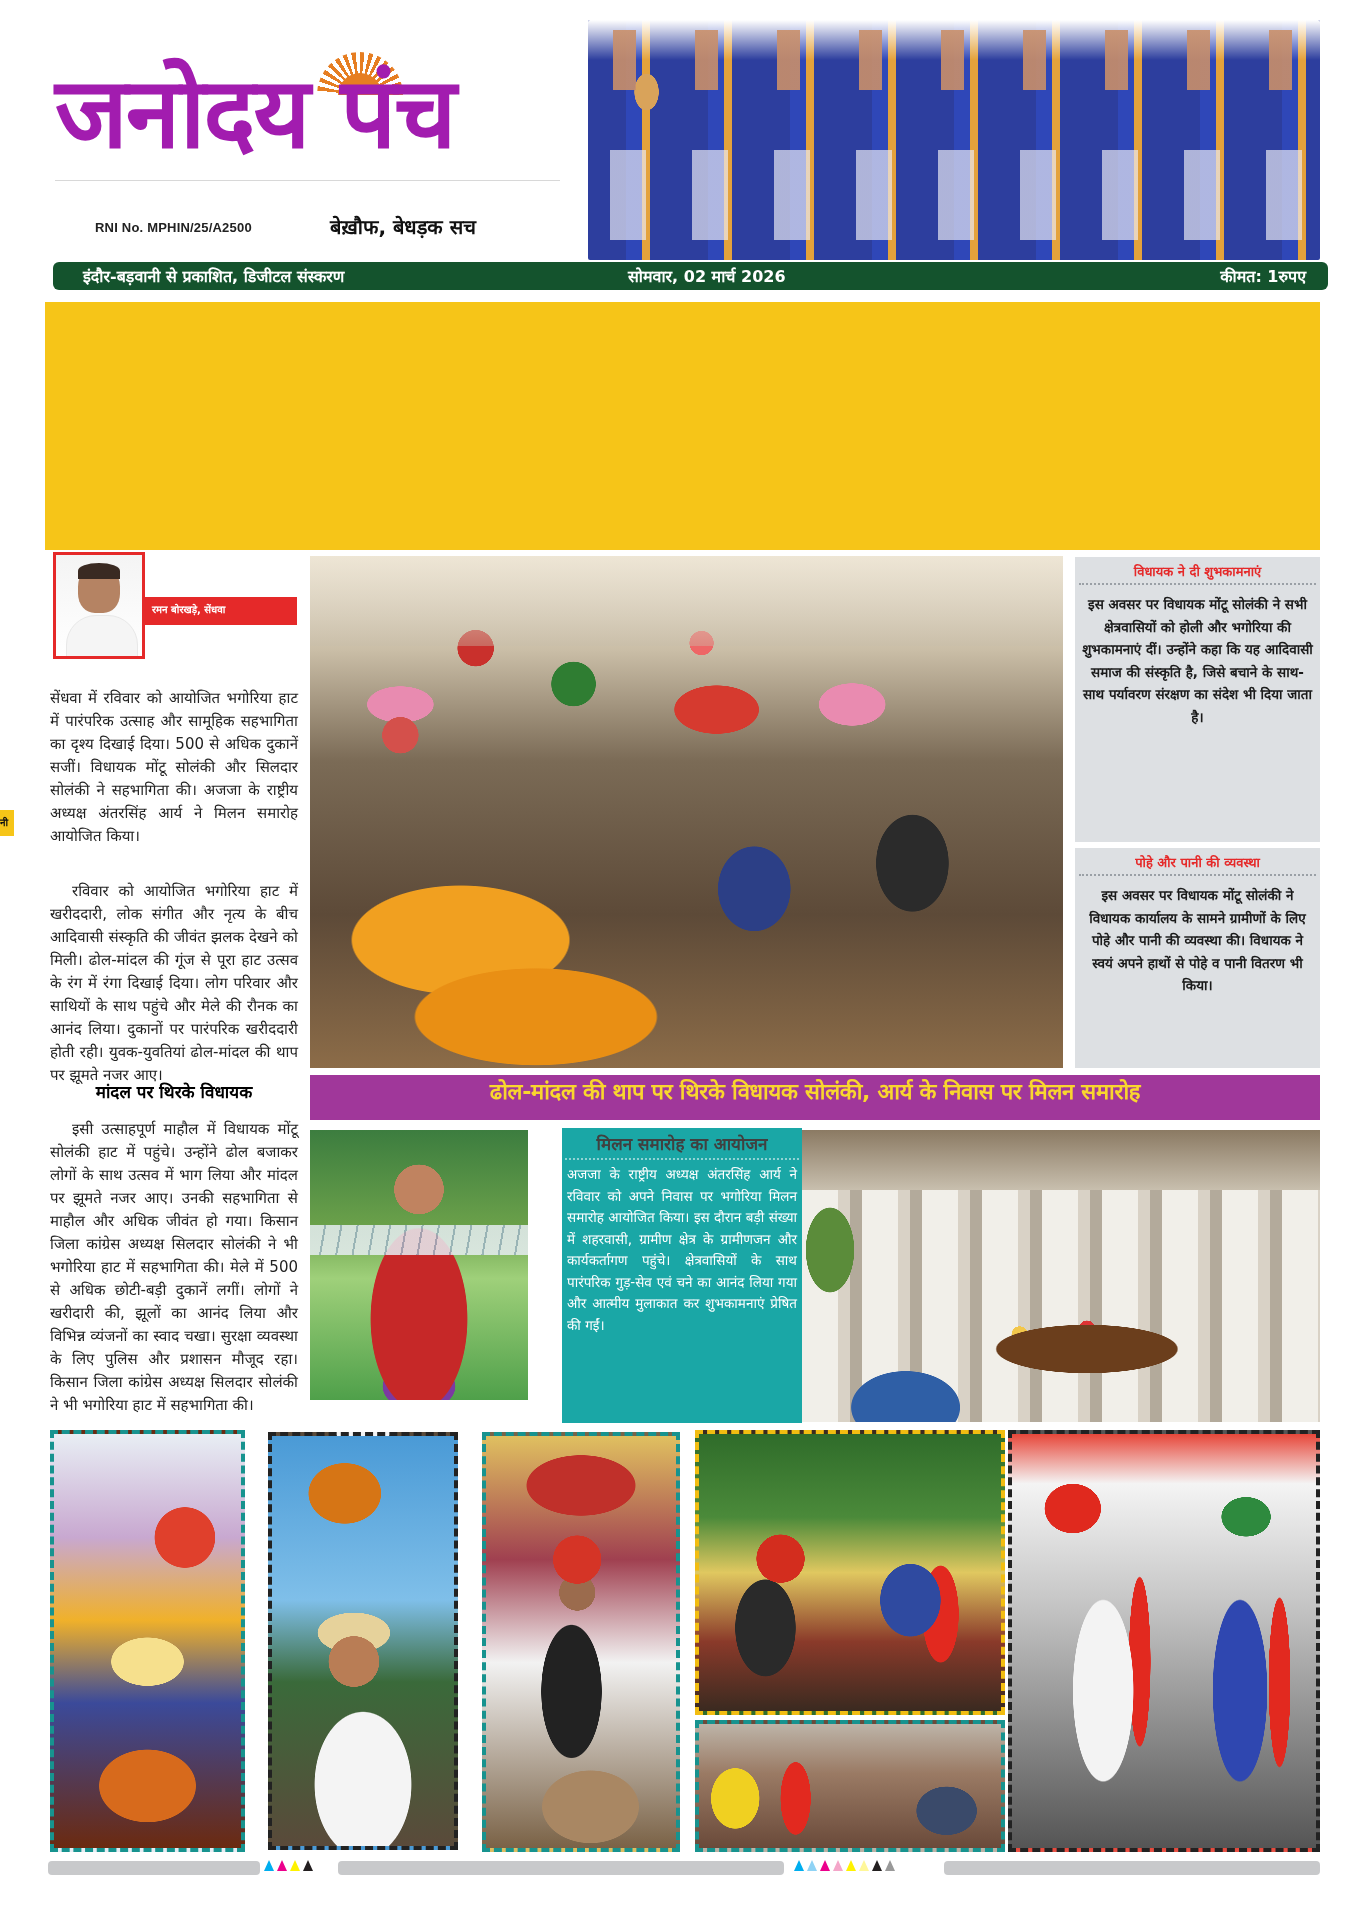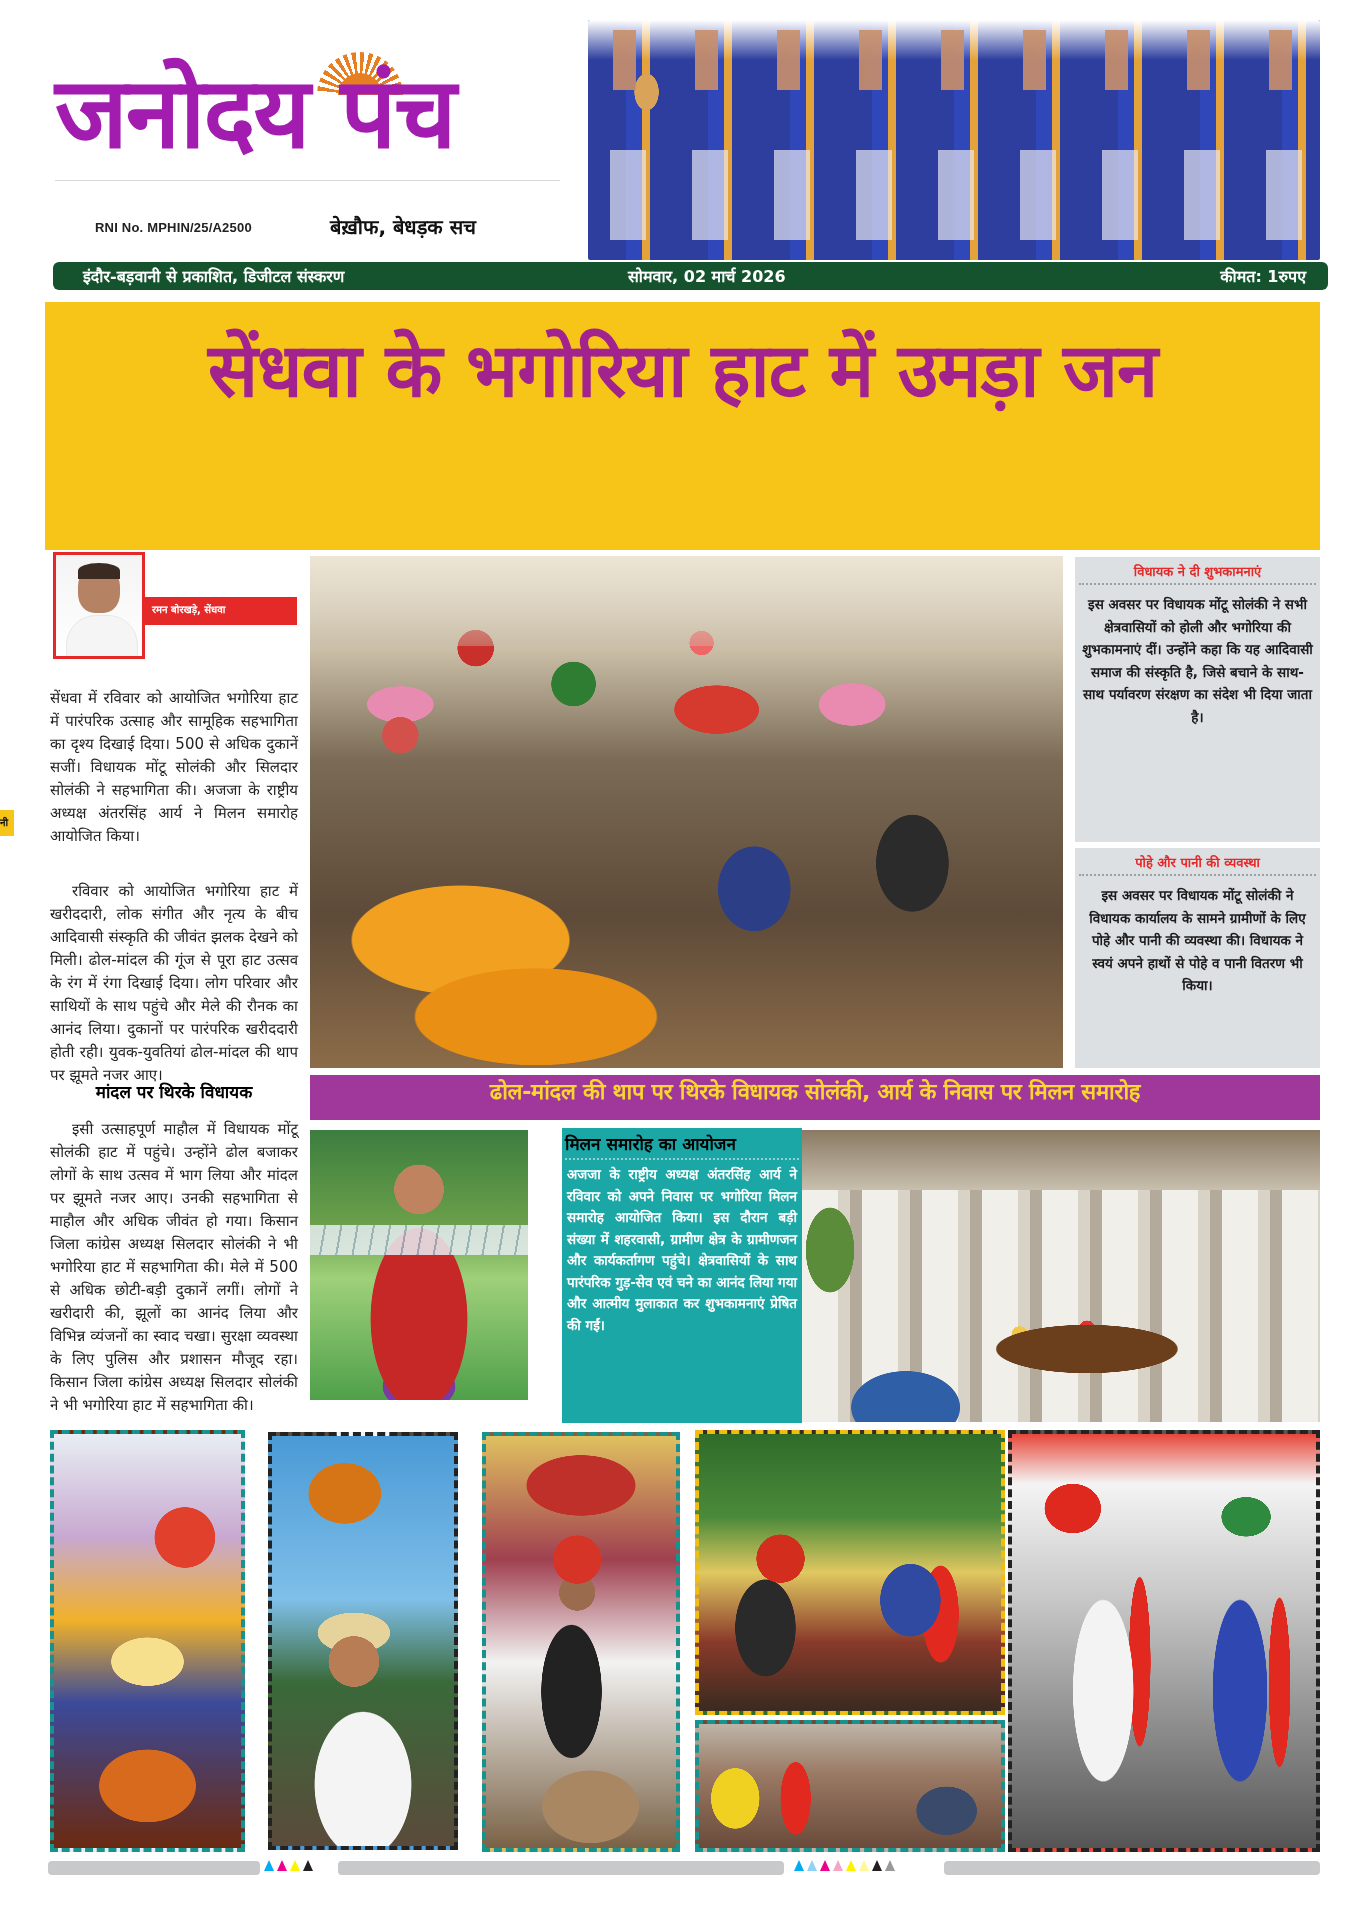--- a/index.html
+++ b/index.html
@@ -86,22 +86,22 @@
   .woman-photo { left: 310px; top: 1130px; width: 218px; height: 270px; overflow: hidden;
     background:
       radial-gradient(circle 26px at 50% 22%, #c08360 0 95%, transparent 96%),
       radial-gradient(ellipse 80px 150px at 50% 70%, #c62828 0 60%, transparent 61%),
       radial-gradient(ellipse 60px 40px at 50% 95%, #7b3aa1 0 60%, transparent 61%),
       linear-gradient(180deg, #3c7d3f 0, #6aa04a 35%, #9fd07a 55%, #4fa04a 100%); }
   .woman-photo .pave { position:absolute; left:0; top:95px; width:100%; height:30px; background: repeating-linear-gradient(100deg, #e6edf2 0 14px, #9fb5c6 14px 16px); opacity:.85; }
 
   
   .teal-box { left: 562px; top: 1128px; width: 240px; height: 295px; background: #1aa7a6; padding: 4px 3px 0 3px; }
-  .teal-title { color: #000000; font-size: 17px; font-weight: bold; height: 28px; border-bottom: 2px dotted #8fd3d3; white-space: nowrap; }
-  .teal-text { color: #ffffff; font-size: 13.5px; line-height: 21.5px; text-align: justify; padding: 4px 2px 0 2px; font-weight: bold; }
+  .teal-title { color: #404040; font-size: 17px; font-weight: bold; text-align: center; height: 28px; border-bottom: 2px dotted #8fd3d3; white-space: nowrap; }
+  .teal-text { color: #ffffff; font-size: 13.5px; line-height: 21.5px; text-align: justify; padding: 4px 2px 0 2px; }
 
   
   .meeting-photo { left: 802px; top: 1130px; width: 518px; height: 292px; overflow: hidden;
     background:
       radial-gradient(ellipse 150px 40px at 55% 75%, #6b3e1c 0 60%, transparent 61%),
       radial-gradient(circle 10px at 42% 70%, #f3c74a 0 80%, transparent 81%),
       radial-gradient(circle 10px at 55% 68%, #d33 0 80%, transparent 81%),
       radial-gradient(circle 10px at 65% 72%, #3a8c3a 0 80%, transparent 81%),
       radial-gradient(ellipse 90px 60px at 20% 95%, #2f5fa6 0 60%, transparent 61%),
       repeating-linear-gradient(90deg, #f1efe9 0 36px, #d9d2c6 36px 48px, #b3aa9b 48px 60px),
@@ -179,21 +179,20 @@
     <div class="jewelry"></div>
 </div>
 
 <div class="abs info-bar">
   <span class="ib-left">इंदौर-बड़वानी से प्रकाशित, डिजीटल संस्करण</span>
   <span class="ib-mid">सोमवार, 02 मार्च 2026</span>
   <span class="ib-right">कीमत: 1रुपए</span>
 </div>
 
 <div class="abs headline">
-  <h1>सेंधवा के भगोरिया हाट में उमड़ा जन</h1>
 </div>
 
 <div class="abs yellow-tab">नी</div>
 
 <div class="abs reporter-photo">
   <div class="body"></div>
     <div class="head"></div>
     <div class="hair"></div>
 </div>
 <div class="abs reporter-tag">रमन बोरखड़े, सेंधवा</div>

